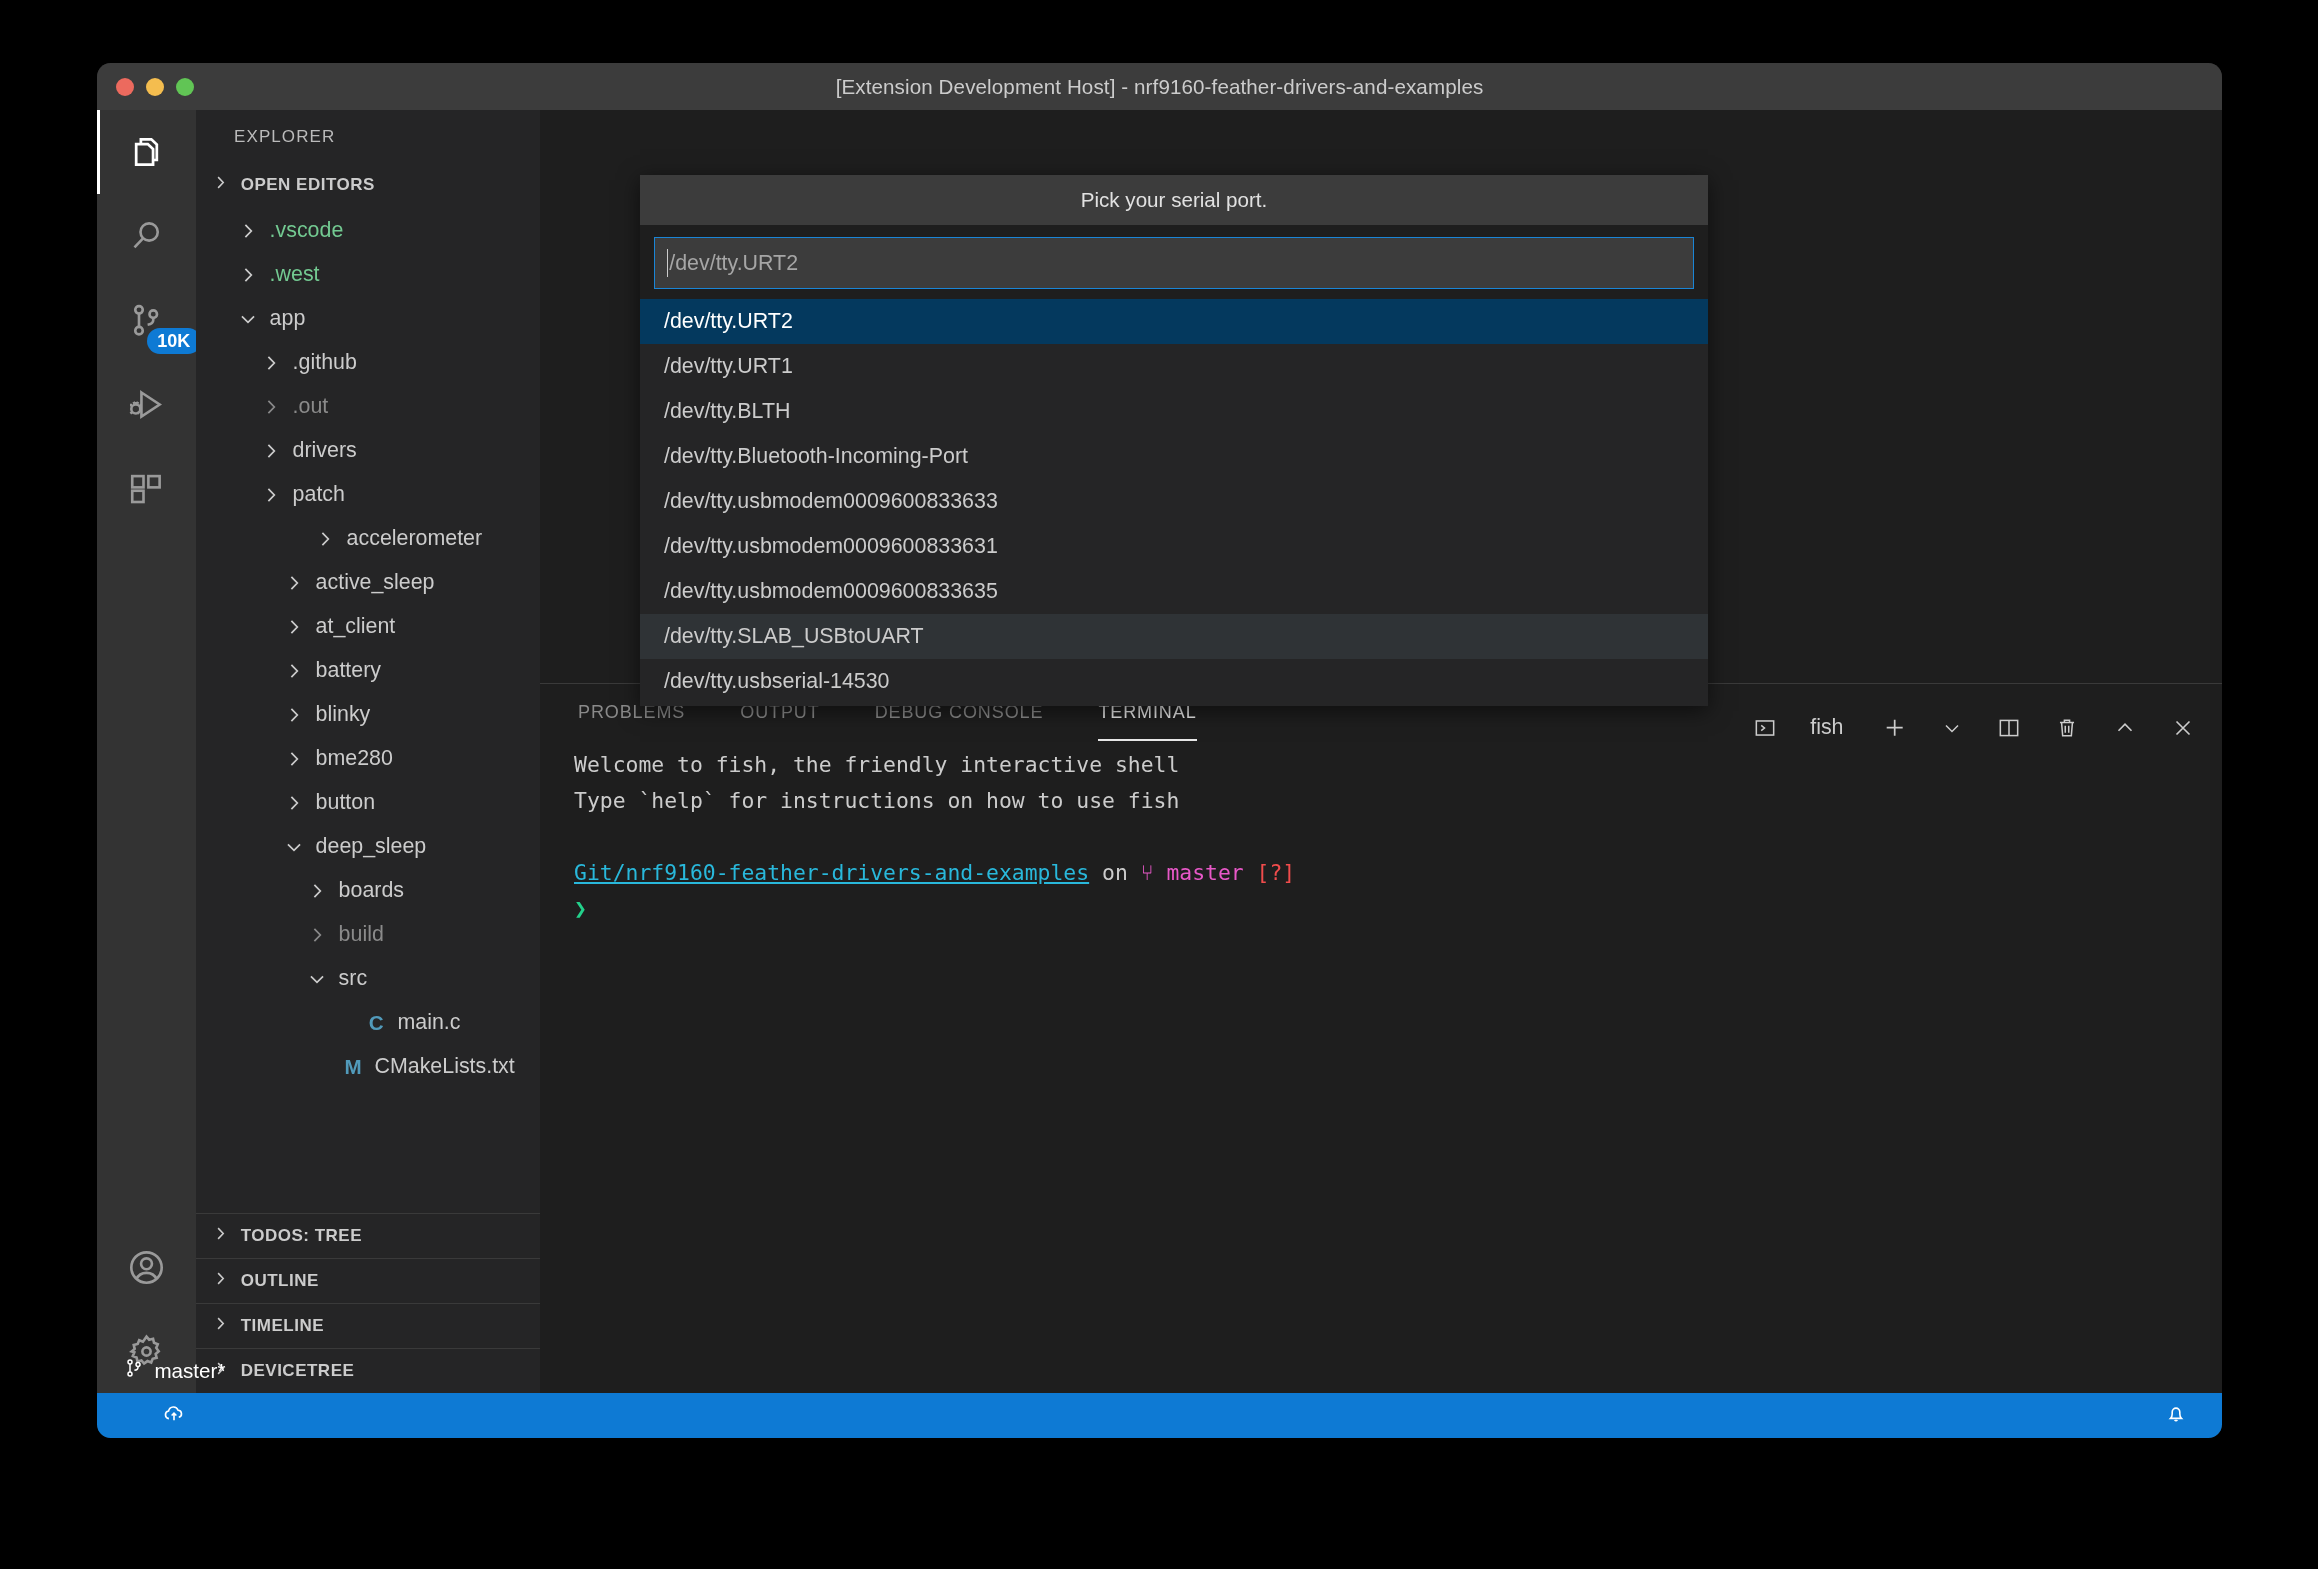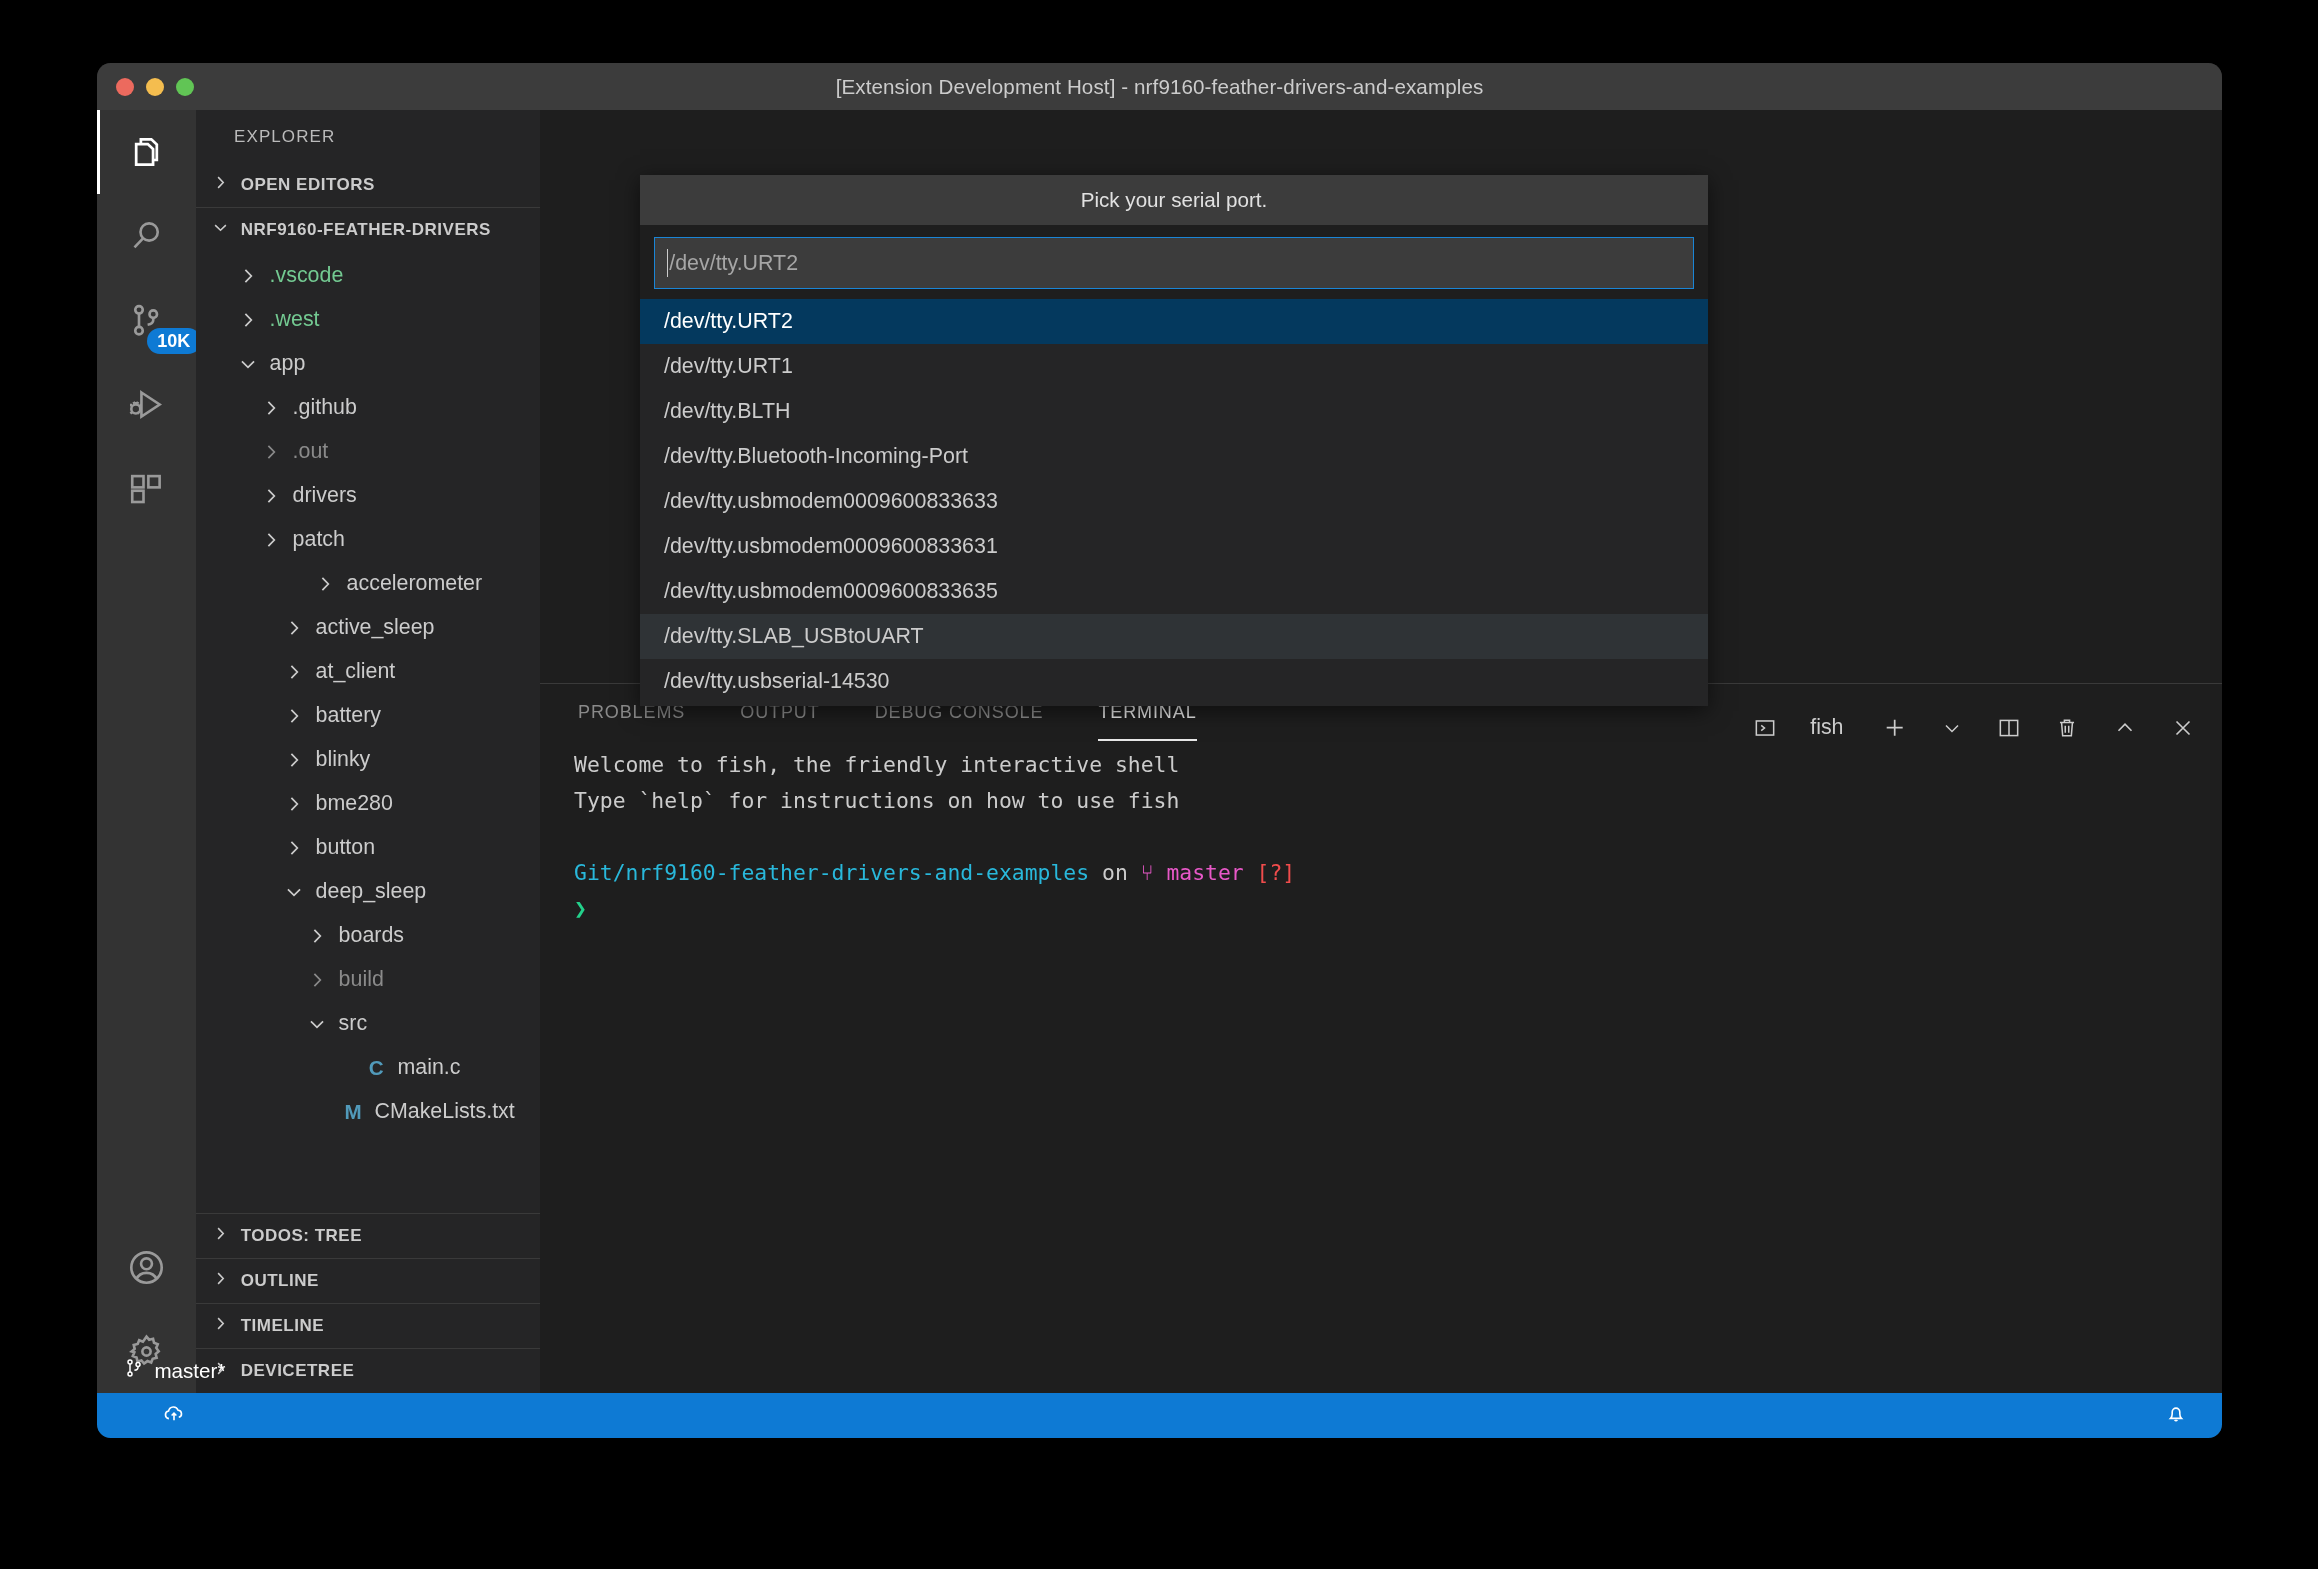--- a/index.html
+++ b/index.html
@@ -96,21 +96,21 @@
     justify-content:center;
   }
   #panelactions .lbl{font-size:21.4px;color:#cccccc;margin-right:5.1px;}
   .pa{display:flex;align-items:center;justify-content:center;}
 
   #terminal{
     position:absolute;left:34px;right:17px;top:63px;bottom:8.6px;
     font-family:"DejaVu Sans Mono",monospace;font-size:21.4px;line-height:36px;
     color:#cccccc;white-space:pre;
   }
-  .c-cyan{color:#29b8db;}
+  .c-cyan{color:#29b8db;text-decoration:underline;}
   .c-magenta{color:#e858c8;}
   .c-red{color:#f14c4c;}
   .c-green{color:#23d18b;}
   .c-white{color:#cccccc;}
 
   
   #quickpick{
     position:absolute;left:543px;top:112px;width:1068px;
     background:#5eead4;z-index:50;
     box-shadow:0 5.1px 20.6px rgba(0,0,0,.55);
@@ -240,28 +240,20 @@
 
       <div class="section-head first">
         <span>
           <svg width="19" height="19" viewBox="0 0 16 16" fill="none" stroke="#cccccc" stroke-width="1.3">
               <path d="M6 3.5 10.3 8 6 12.5"></path>
             </svg>
         </span>
         <span>OPEN EDITORS</span>
       </div>
 
-      <div class="section-head">
-        <span>
-          <svg width="19" height="19" viewBox="0 0 16 16" fill="none" stroke="#cccccc" stroke-width="1.3">
-              <path d="M3.5 6 8 10.3 12.5 6"></path>
-            </svg>
-        </span>
-        <span>NRF9160-FEATHER-DRIVERS</span>
-      </div>
 
       <div id="tree">
           <div class="trow green" style="padding-left: 39px;">
             <span class="tw">
               <svg width="22" height="22" viewBox="0 0 16 16" fill="none" stroke="#cccccc" stroke-width="1.25">
                 <path d="M6.1 3.6 10.4 8l-4.3 4.4"></path>
               </svg>
             </span>
             <span>.vscode</span>
           </div>

